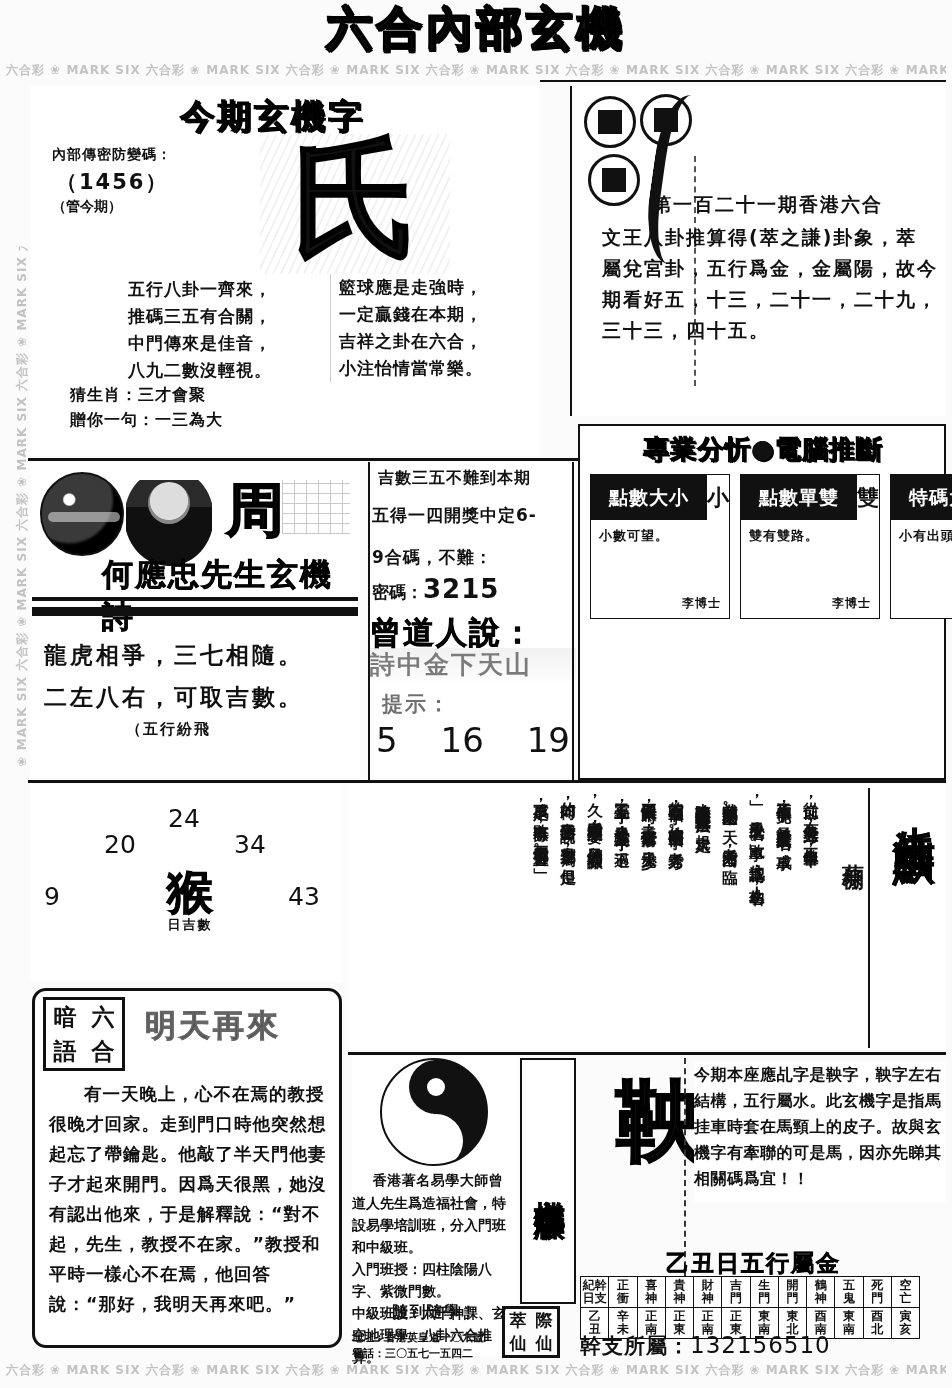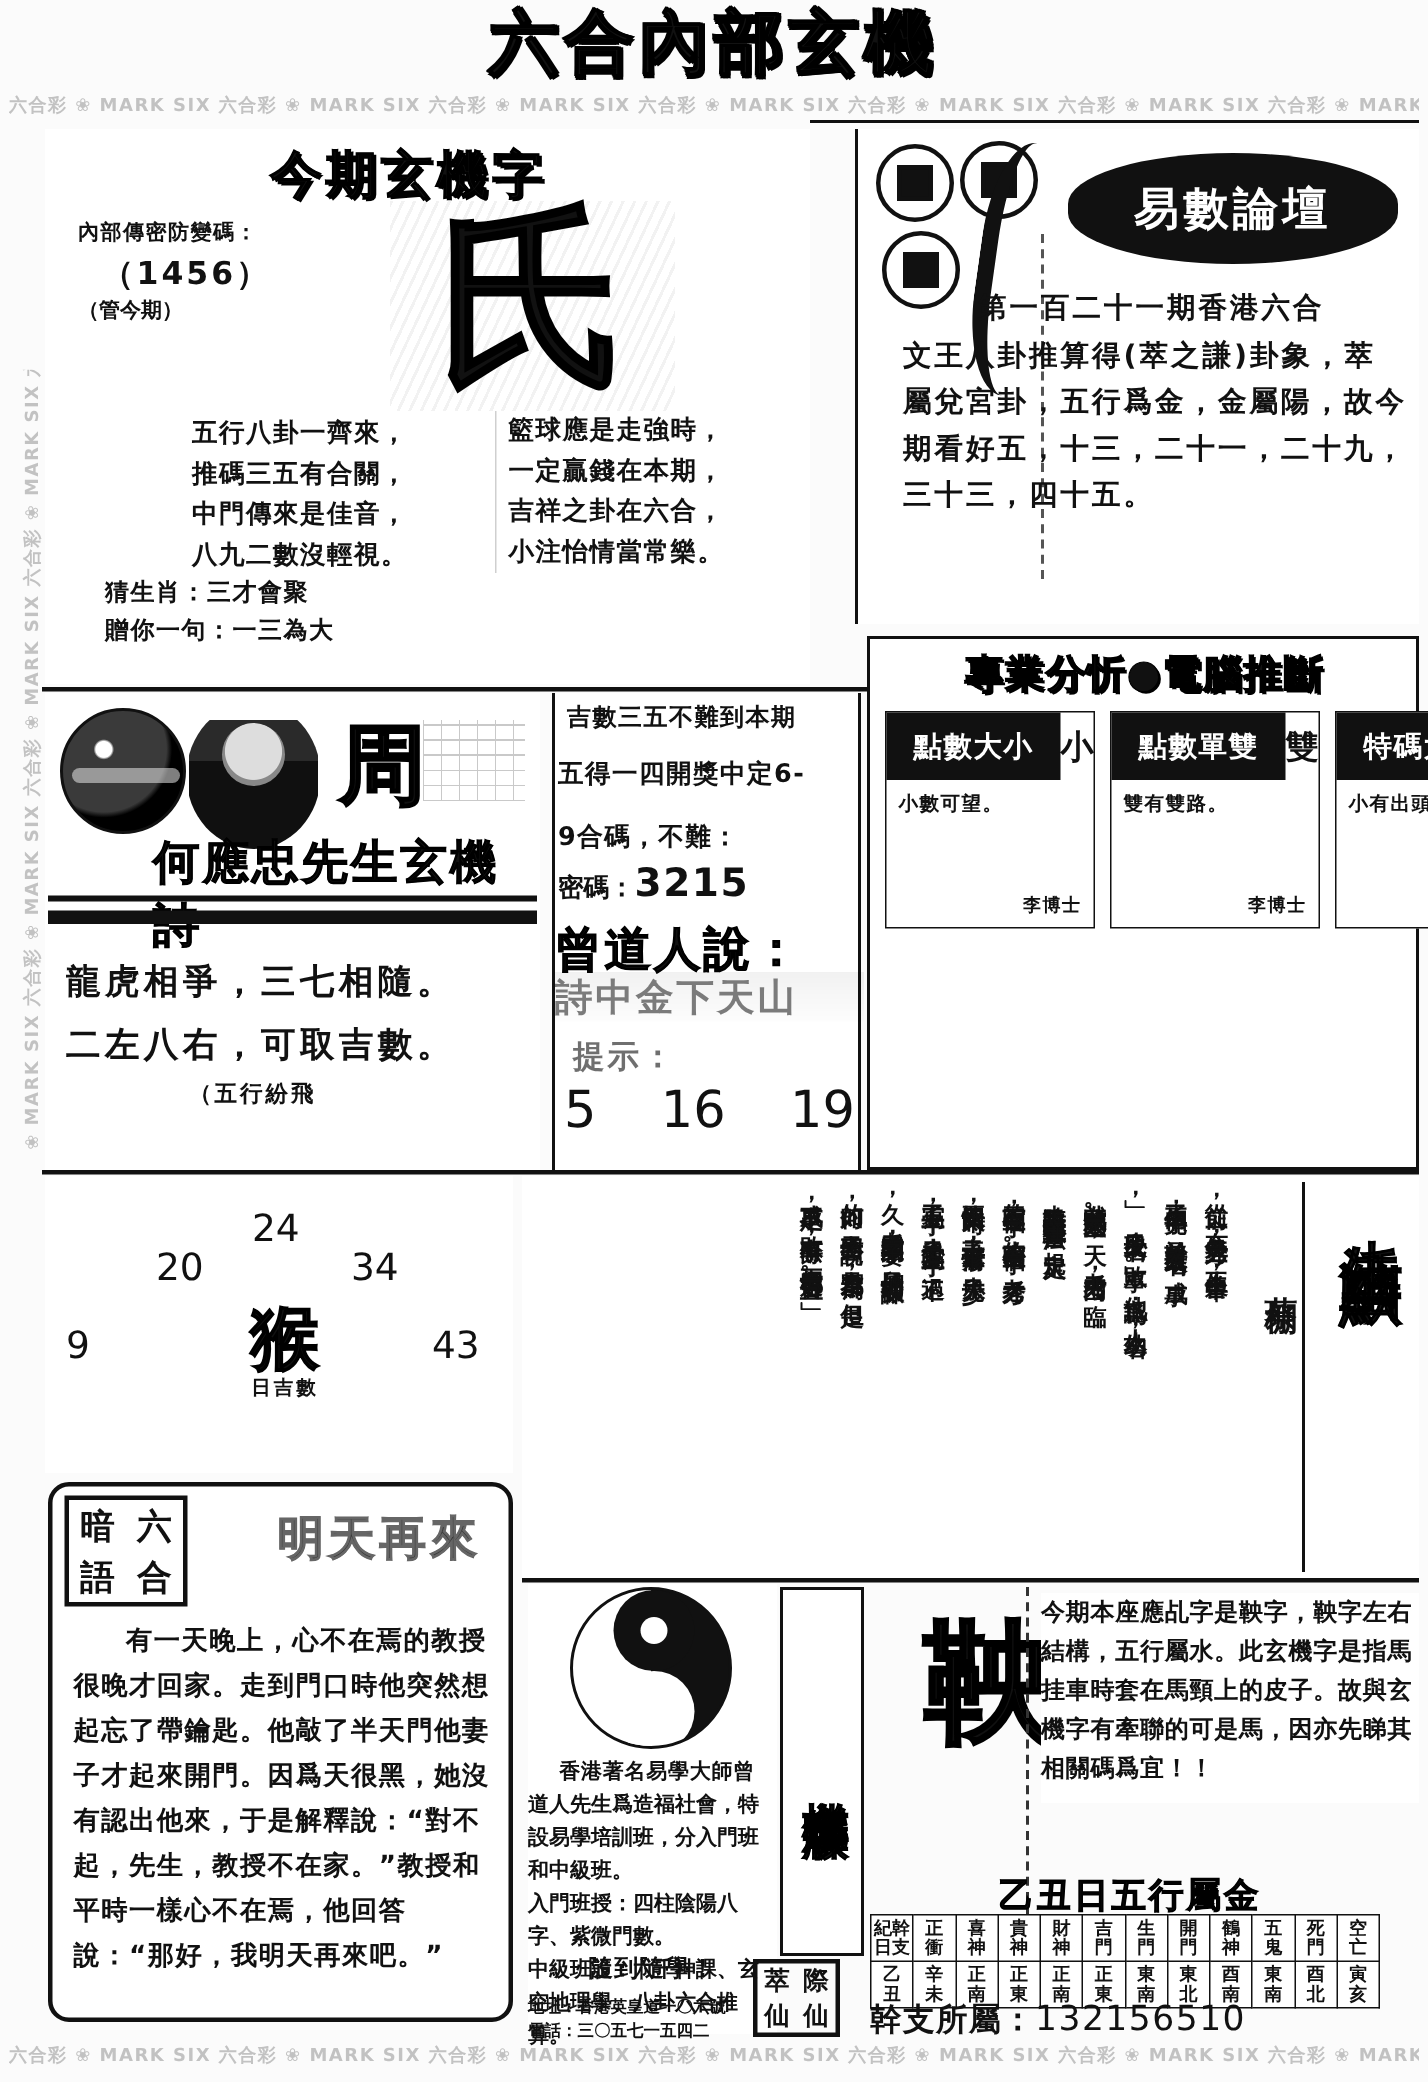--- a/index.html
+++ b/index.html
@@ -47,21 +47,21 @@
 
   
   #sec-jinqi { left:30px; top:86px; width:510px; height:370px; }
   .jq-title {
     position:absolute; left:150px; top:8px;
     font-family:"DejaVu Serif","Liberation Serif",serif;
     font-size:34px; font-weight:bold; letter-spacing:3px;
     -webkit-text-stroke:.8px #000; text-shadow:2px 1px 0 #000;
   }
   .jq-code-label { position:absolute; left:22px; top:60px; font-size:14px; font-weight:bold; letter-spacing:1px;}
-  .jq-code { position:absolute; left:38px; top:82px; font-size:21px; font-weight:bold; letter-spacing:2px;}
+  .jq-code { position:absolute; left:26px; top:82px; font-size:21px; font-weight:bold; letter-spacing:2px;}
   .jq-code-sub { position:absolute; left:22px; top:112px; font-size:14px; font-weight:bold;}
   .jq-bigchar {
     position:absolute; left:230px; top:48px; width:190px; height:140px;
     font-family:"DejaVu Serif","Liberation Serif",serif;
     font-size:126px; line-height:128px; font-weight:bold; text-align:center;
     -webkit-text-stroke:2px #000;
     background:
       repeating-linear-gradient(115deg, rgba(0,0,0,.05) 0 2px, transparent 2px 7px);
   }
   .jq-poem { position:absolute; left:60px; top:190px; width:220px; font-size:17px; line-height:27px; font-weight:bold; letter-spacing:1px;margin-left:38px;}
@@ -185,21 +185,21 @@
     font-size:15.5px; line-height:21px; letter-spacing:1.2px; font-weight:bold;
     padding:2px 1px 0 1px; width:27px; }
 
   
   #sec-anyu { left:32px; top:988px; width:310px; height:360px; border:3px solid #111; border-radius:14px; }
   .anyu-seal { position:absolute; left:8px; top:6px; width:82px; height:74px; border:3px solid #111; }
   .anyu-seal .q { position:absolute; width:50%; height:50%; display:flex; align-items:center; justify-content:center;
      font-family:"DejaVu Serif","Liberation Serif",serif; font-size:23px; font-weight:bold; }
   .anyu-seal .q1{left:0;top:0;} .anyu-seal .q2{left:50%;top:0;} .anyu-seal .q3{left:0;top:50%;} .anyu-seal .q4{left:50%;top:50%;}
   .anyu-head { position:absolute; left:110px; top:14px; font-family:"DejaVu Serif","Liberation Serif",serif;
-    font-size:31px; font-weight:bold; letter-spacing:3px; color:#3a3a3a;margin-left:40px;
+    font-size:31px; font-weight:bold; letter-spacing:3px; color:#3a3a3a;
     -webkit-text-stroke:.8px #666; }
   .anyu-body { position:absolute; left:14px; top:88px; width:282px;
     font-size:17.5px; line-height:30px; font-weight:bold; letter-spacing:1px; text-indent:2em; }
 
   
   #sec-ad { left:352px; top:1056px; width:166px; height:300px; }
   .taiji { position:absolute; left:28px; top:2px; width:108px; height:108px; border-radius:50%;
     background:linear-gradient(90deg,#fff 0 50%, #111 50% 100%); border:2px solid #111; overflow:hidden; }
   .taiji::before, .taiji::after { content:""; position:absolute; left:27px; width:54px; height:54px; border-radius:50%; }
   .taiji::before { top:0; background:#111; }
@@ -282,23 +282,20 @@
       <div>贈你一句：一三為大</div>
     </div>
   </div>
 
   <div class="panel" id="sec-yishu">
     <div class="coins">
       <div class="coin c1"></div>
       <div class="coin c2"></div>
       <div class="coin c3"></div>
       <div class="ribbon"></div>
-    </div>
-    <div class="ys-badge">
-      <span>易數論壇</span>
     </div>
     <div class="dash-v"></div>
     <div class="ys-line1">第一百二十一期香港六合</div>
     <div class="ys-body">文王八卦推算得(萃之謙)卦象，萃屬兌宮卦，五行爲金，金屬陽，故今期看好五，十三，二十一，二十九，三十三，四十五。</div>
   </div>
 
   <div class="panel bordered" id="sec-pro">
     <div class="pro-title">專業分忻●電腦推斷</div>
     <div class="pro-grid">
       <div class="pro-card">

